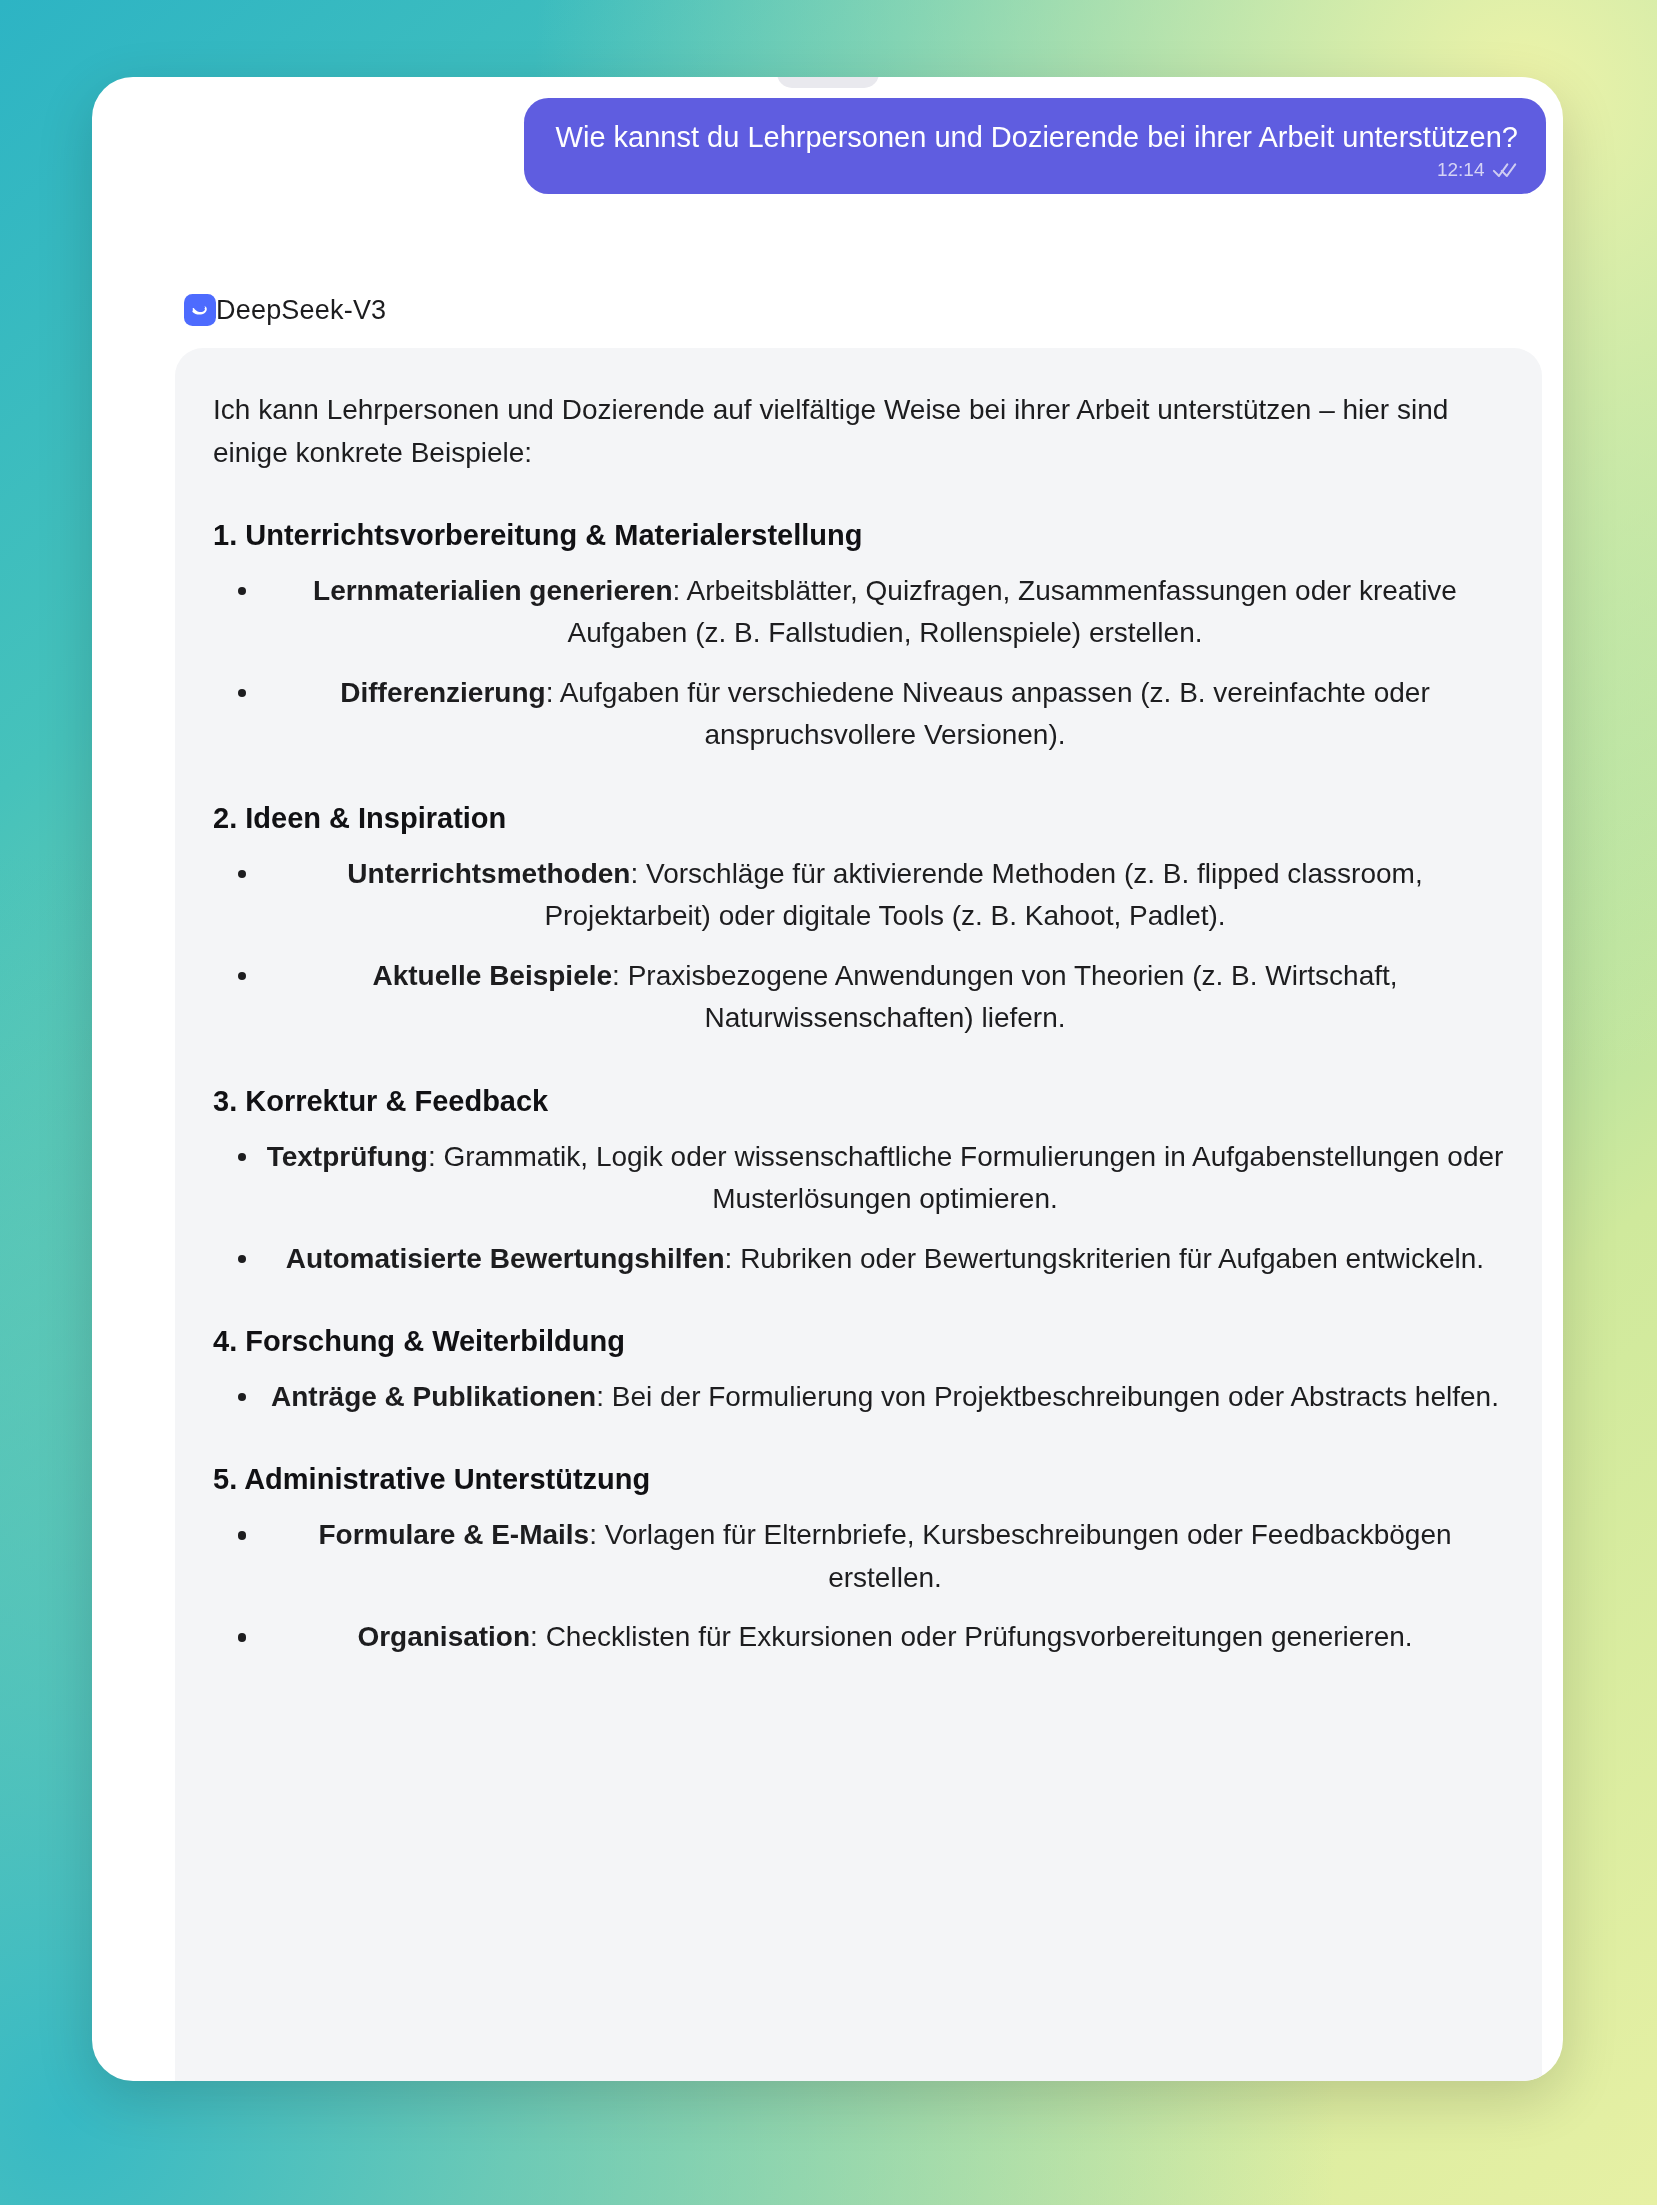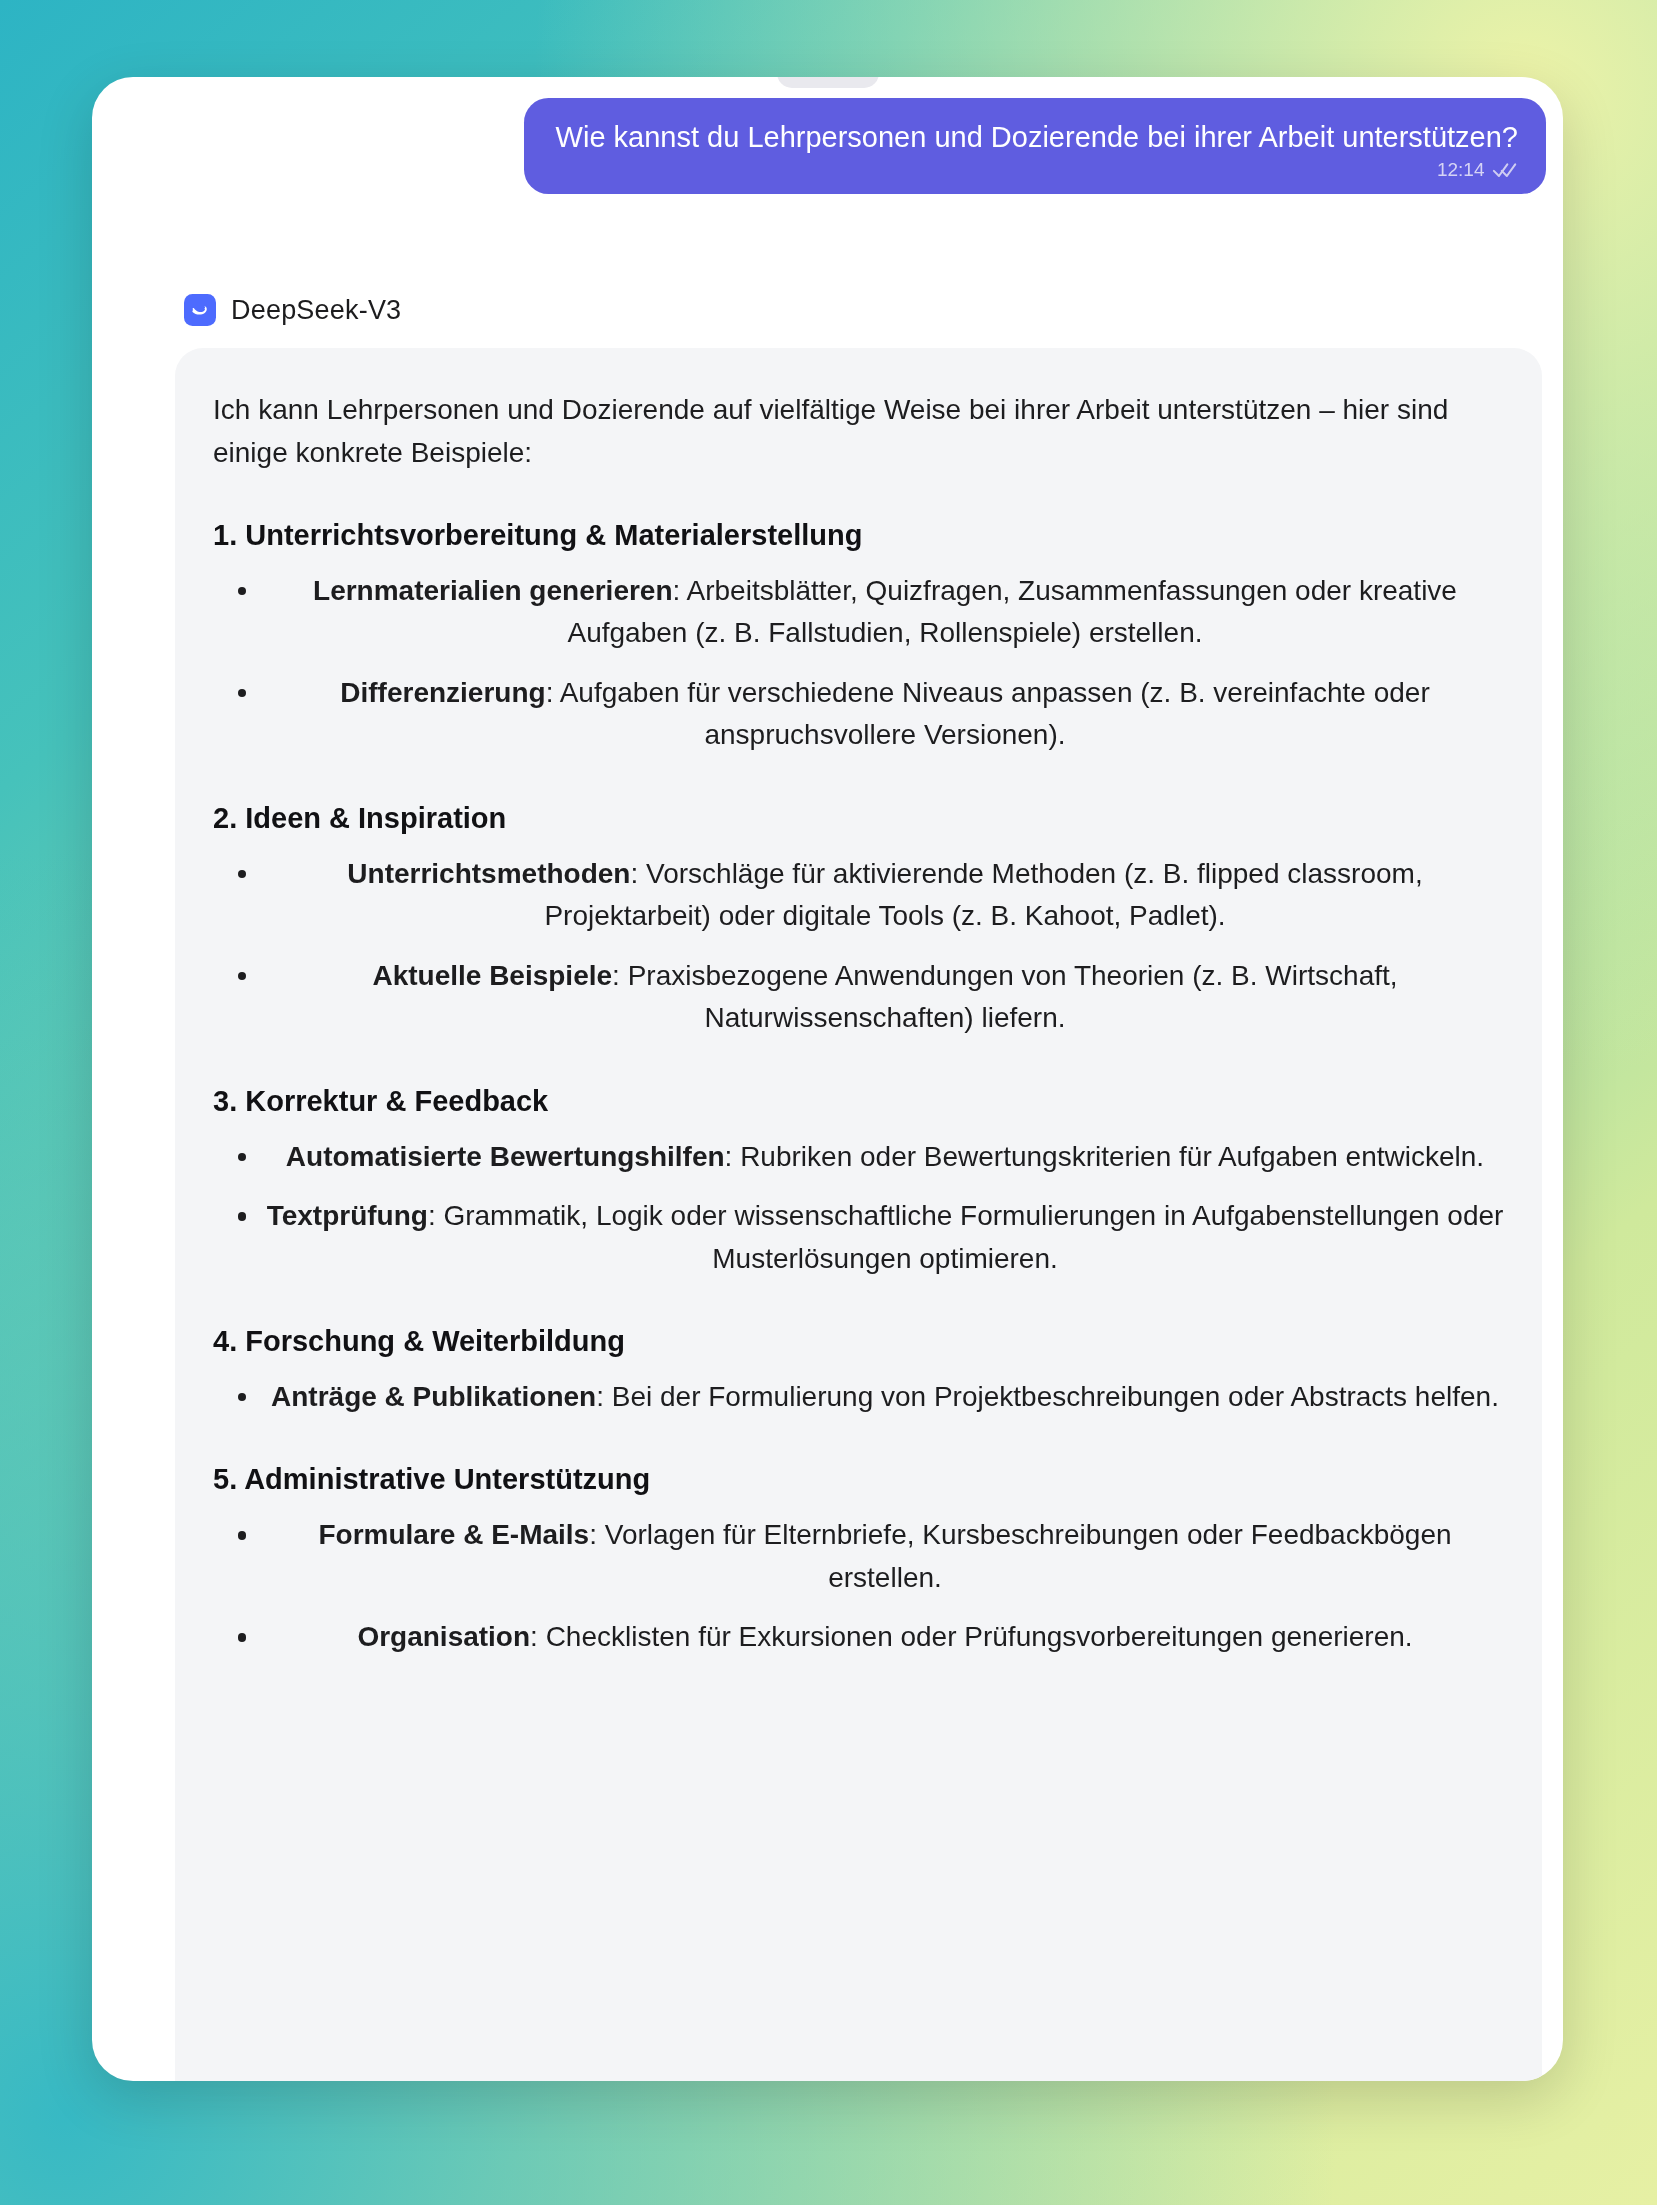--- a/index.html
+++ b/index.html
@@ -83,21 +83,20 @@
     display: inline-block;
   }
 
   
   .assistant-head {
     position: absolute;
     top: 217px;
     left: 92px;
     display: flex;
     align-items: center;
-    gap: 15px;
   }
   .model-badge {
     width: 32px;
     height: 32px;
     border-radius: 8.5px;
     background: #4d6bfe;
     display: flex;
     align-items: center;
     justify-content: center;
     flex: 0 0 auto;
@@ -206,22 +205,22 @@
     </ul>
 
     <h3 class="sec">2. Ideen &amp; Inspiration</h3>
     <ul class="bullets">
       <li><b>Unterrichtsmethoden</b><span>: Vorschläge für aktivierende Methoden (z. B. flipped classroom, Projektarbeit) oder digitale Tools (z. B. Kahoot, Padlet).</span></li>
       <li><b>Aktuelle Beispiele</b><span>: Praxisbezogene Anwendungen von Theorien (z. B. Wirtschaft, Naturwissenschaften) liefern.</span></li>
     </ul>
 
     <h3 class="sec">3. Korrektur &amp; Feedback</h3>
     <ul class="bullets">
+      <li><b>Textprüfung</b><span>: Grammatik, Logik oder wissenschaftliche Formulierungen in Aufgabenstellungen oder Musterlösungen optimieren.</span></li>
       <li><b>Automatisierte Bewertungshilfen</b><span>: Rubriken oder Bewertungskriterien für Aufgaben entwickeln.</span></li>
-      <li><b>Textprüfung</b><span>: Grammatik, Logik oder wissenschaftliche Formulierungen in Aufgabenstellungen oder Musterlösungen optimieren.</span></li>
     </ul>
 
     <h3 class="sec">4. Forschung &amp; Weiterbildung</h3>
     <ul class="bullets">
       <li><b>Anträge &amp; Publikationen</b><span>: Bei der Formulierung von Projektbeschreibungen oder Abstracts helfen.</span></li>
     </ul>
 
     <h3 class="sec">5. Administrative Unterstützung</h3>
     <ul class="bullets">
       <li><b>Formulare &amp; E-Mails</b><span>: Vorlagen für Elternbriefe, Kursbeschreibungen oder Feedbackbögen erstellen.</span></li>

